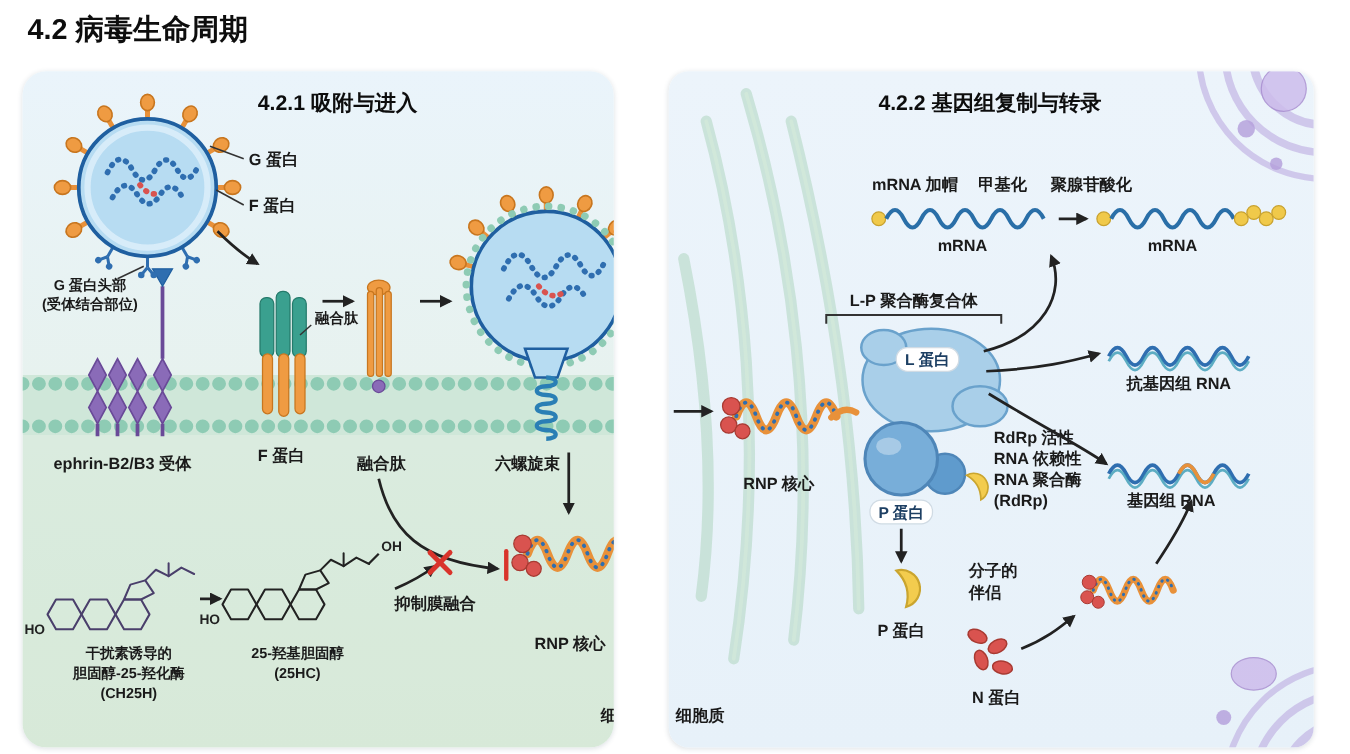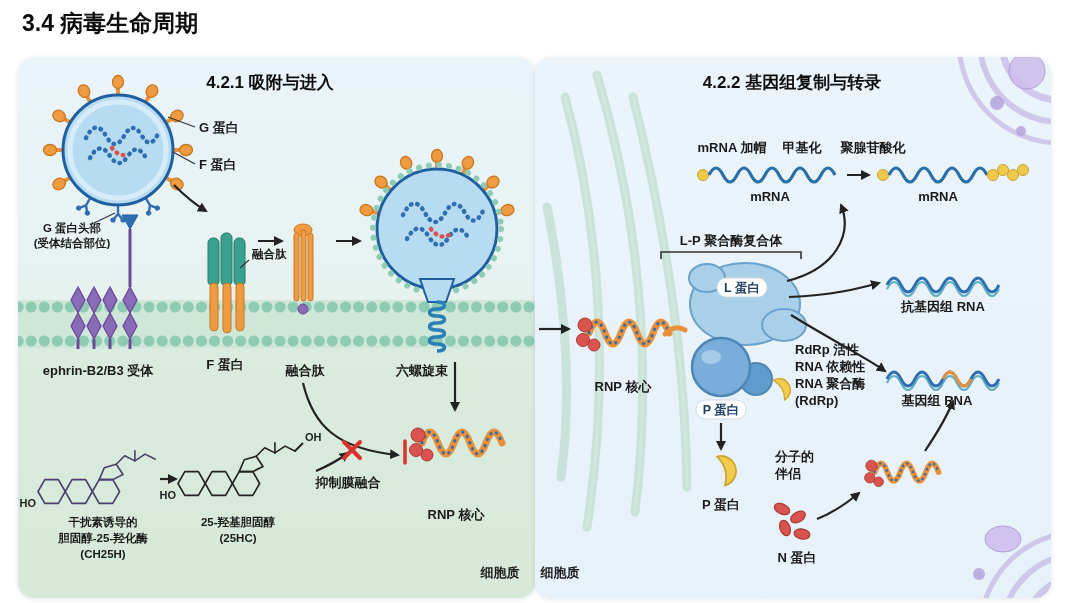--- a/index.html
+++ b/index.html
@@ -1,41 +1,41 @@
 <!DOCTYPE html>
 <html><head>
 <meta charset="utf-8">
 <style>
   html,body{margin:0;padding:0;background:#ffffff;}
   #app{position:relative;width:1080px;height:603px;background:#ffffff;overflow:hidden;
        font-family:"Liberation Sans","DejaVu Sans",sans-serif;}
   #main-title{position:absolute;left:22px;top:8px;font-size:23px;font-weight:bold;color:#0d0d0d;}
   .panel{position:absolute;top:57px;height:541px;border-radius:16px;overflow:hidden;
          box-shadow:0 1px 4px rgba(40,70,90,.15);}
-  #panel-left{left:18px;width:517px;background:linear-gradient(180deg,#eaf4fb 0%,#e7f2ef 45%,#e2efe4 100%);}
+  #panel-left{left:18px;width:473px;background:linear-gradient(180deg,#eaf4fb 0%,#e7f2ef 45%,#e2efe4 100%);border-radius:19px;}
   #panel-right{left:535px;width:516px;background:linear-gradient(180deg,#ecf4fb 0%,#e7f1f9 100%);}
   svg{display:block;}
   text{font-family:"Liberation Sans","DejaVu Sans",sans-serif;}
   .t-title{font-size:17px;font-weight:bold;fill:#0d0d0d;}
   .t-lab{font-size:13px;font-weight:600;fill:#1a1a1a;}
   .t-sm{font-size:11.5px;font-weight:600;fill:#1a1a1a;}
   .t-chem{font-size:11px;font-weight:700;fill:#222;}
   .t-pill{font-size:12.5px;font-weight:700;fill:#1d3f63;}
   .arrow{stroke:#222;stroke-width:2.2;fill:none;}
   .bean{fill:#d9534f;stroke:#a83a32;stroke-width:1.2;}
   .tube{stroke:#aed6c0;stroke-width:9;fill:none;stroke-linecap:round;opacity:.55;}
   .tube2{stroke:#d2e9da;stroke-width:3;fill:none;stroke-linecap:round;opacity:.8;}
   .orgarc{stroke:#b8a4de;fill:none;opacity:.55;}
 </style>
 </head>
 <body>
 
 <div id="app">
 
-  <div id="main-title">3.4 病毒生命周期</div>
+  <div id="main-title">4.2 病毒生命周期</div>
 
   <div id="panel-left" class="panel">
   <svg width="517" height="541" viewBox="0 0 517 541">
     <defs>
       <marker id="ahL" markerUnits="userSpaceOnUse" markerWidth="11" markerHeight="11" refX="8" refY="5" orient="auto">
         <path d="M0 0 L10 5 L0 10 Z" fill="#222"></path>
       </marker>
       <g id="spike">
         <rect x="-2" y="-12" width="4" height="10" rx="2" fill="#e8913a"></rect>
         <ellipse cx="0" cy="-15" rx="5.5" ry="6.5" fill="#ef9b42" stroke="#c8761f" stroke-width="1.3"></ellipse>

